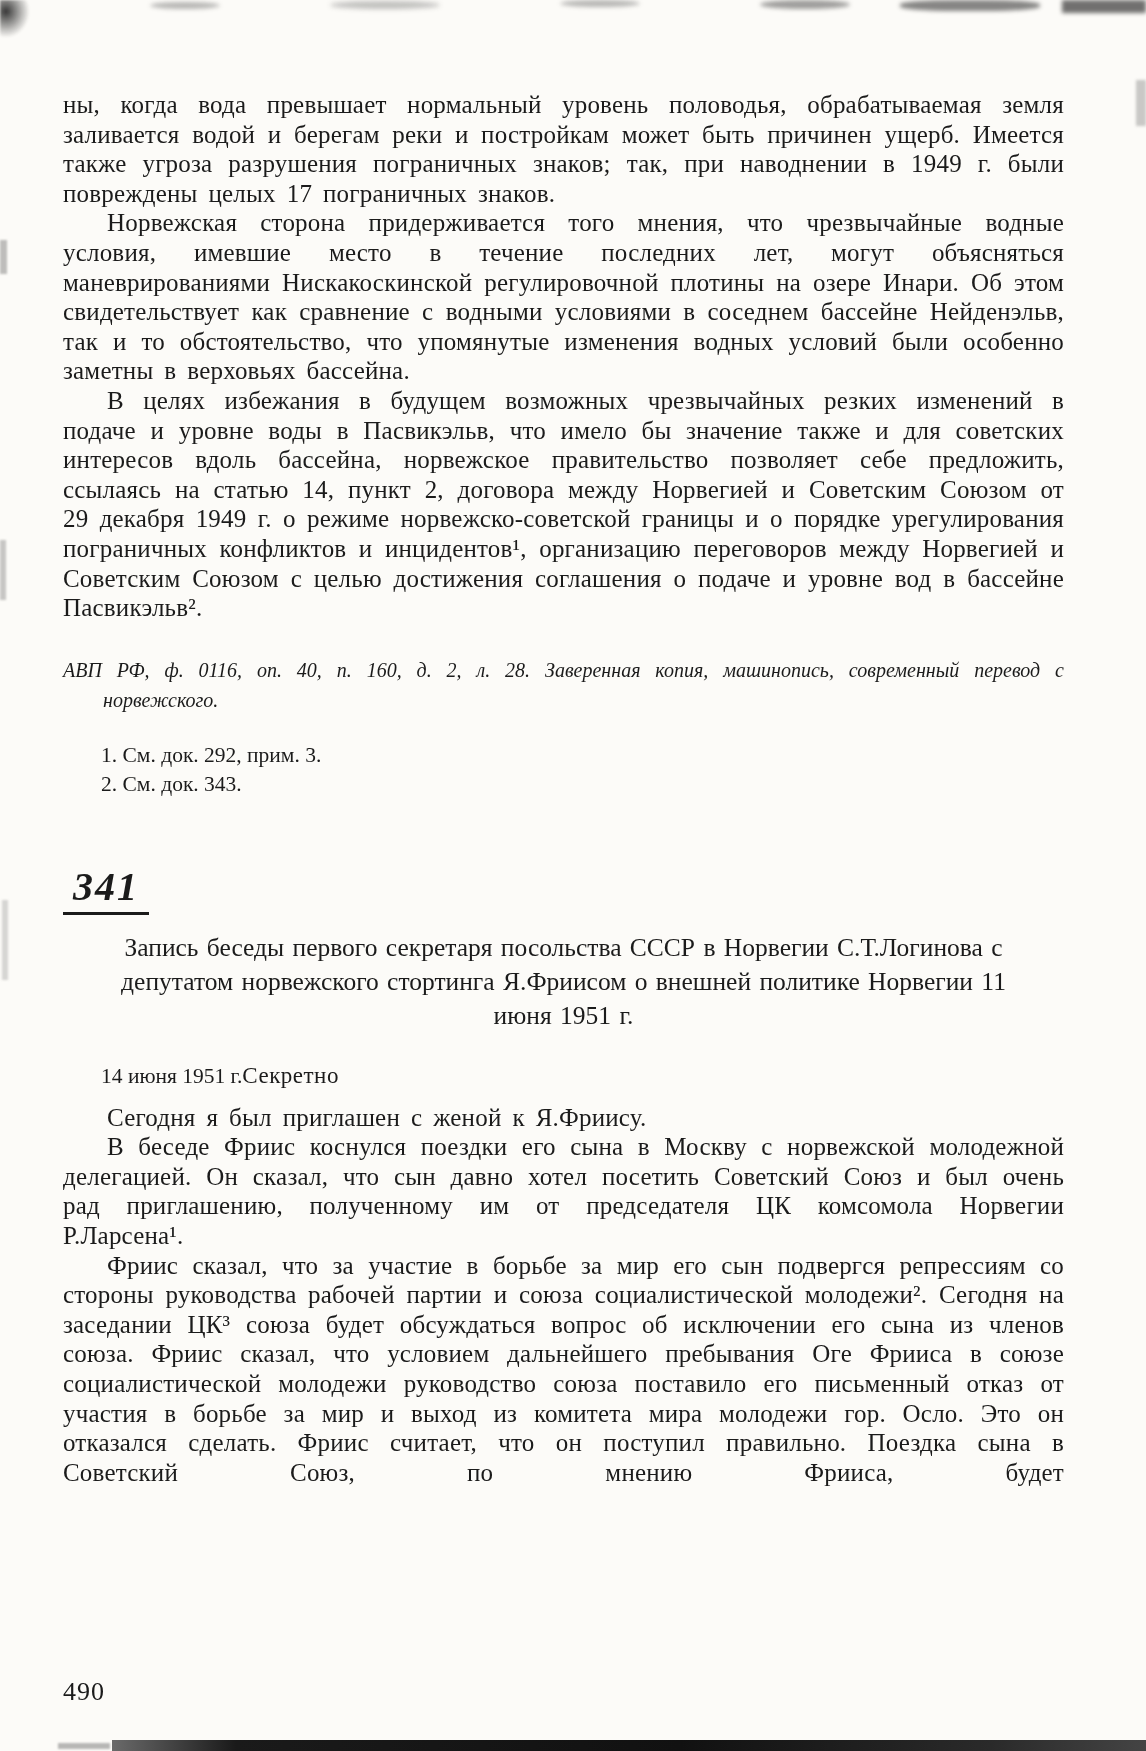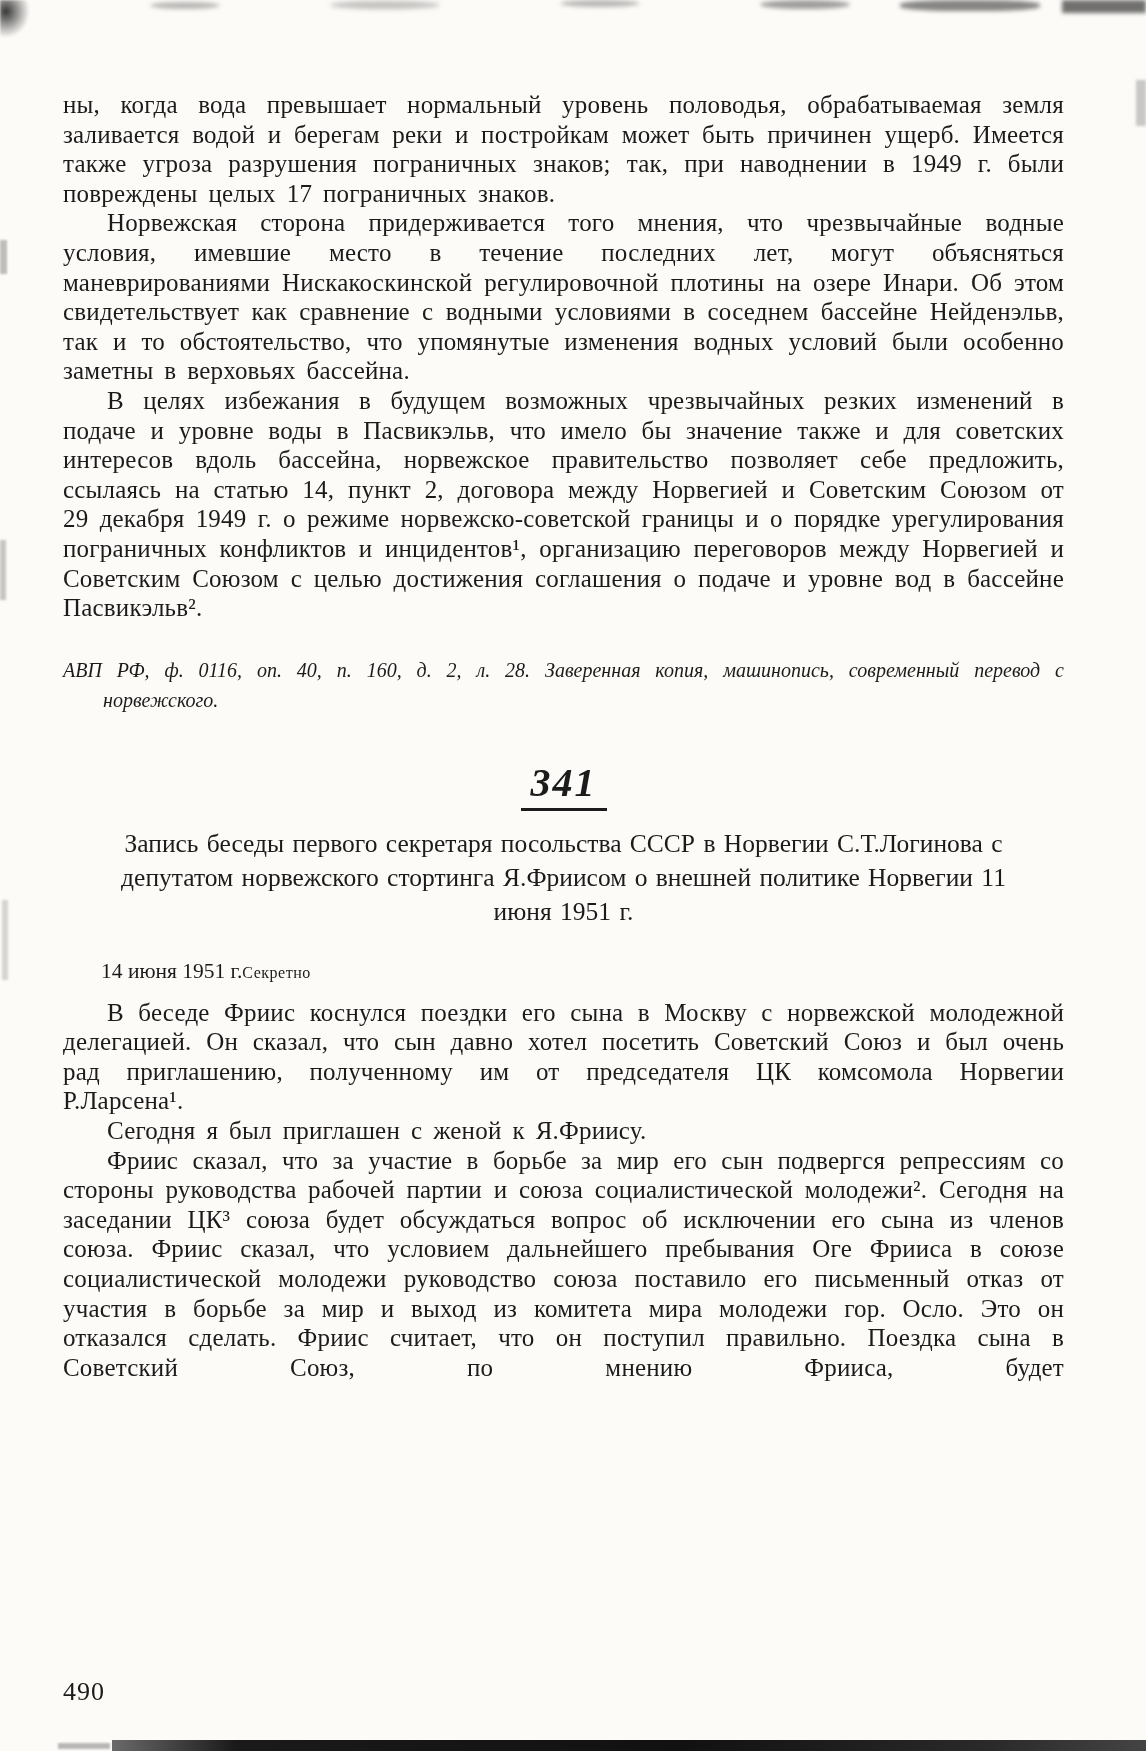--- a/index.html
+++ b/index.html
@@ -39,21 +39,21 @@
     text-indent:-40px;
     text-align:justify;
     word-spacing:3px;
   }
   .footnotes {
     margin-top:26px;
     padding-left:38px;
     font-size:21.5px;
     line-height:29px;
   }
-  .doc-number-row { margin-top:44px; text-align:center; }
+  .doc-number-row { margin-top:64px; text-align:left; }
   .doc-number {
     display:inline-block;
     font-size:40px;
     font-weight:bold;
     font-style:italic;
     letter-spacing:2px;
     padding:0 10px 2px 10px;
     border-bottom:3px solid var(--ink, #1b1b1b);
   }
   .doc-title {
@@ -66,21 +66,21 @@
     word-spacing:2px;
   }
   .dateline {
     margin-top:30px;
     display:flex;
     justify-content:flex-start;
     align-items:baseline;
     padding-left:38px;
   }
   .date { font-size:21.5px; }
-  .classification { font-size:16px; letter-spacing:0.5px; }
+  .classification { font-size:23px; letter-spacing:0.5px; }
   .doc-body { margin-top:14px; }
   .doc-body .body-par + .body-par { margin-top:0; }
   .page-number {
     position:absolute;
     left:63px;
     bottom:44px;
     font-size:26px;
     letter-spacing:1px;
     margin-top:20px;
   }
@@ -126,35 +126,39 @@
   <div class="artifact a-right-1"></div>
 
   <main class="content">
 
     <p class="body-par no-indent">ны, когда вода превышает нормальный уровень половодья, обрабатываемая земля заливается водой и берегам реки и постройкам может быть причинен ущерб. Имеется также угроза разрушения пограничных знаков; так, при наводнении в 1949 г. были повреждены целых 17 пограничных знаков.</p>
     <p class="body-par">Норвежская сторона придерживается того мнения, что чрезвычайные водные условия, имевшие место в течение последних лет, могут объясняться маневрированиями Нискакоскинской регулировочной плотины на озере Инари. Об этом свидетельствует как сравнение с водными условиями в соседнем бассейне Нейденэльв, так и то обстоятельство, что упомянутые изменения водных условий были особенно заметны в верховьях бассейна.</p>
     <p class="body-par">В целях избежания в будущем возможных чрезвычайных резких изменений в подаче и уровне воды в Пасвикэльв, что имело бы значение также и для советских интересов вдоль бассейна, норвежское правительство позволяет себе предложить, ссылаясь на статью 14, пункт 2, договора между Норвегией и Советским Союзом от 29 декабря 1949 г. о режиме норвежско-советской границы и о порядке урегулирования пограничных конфликтов и инцидентов¹, организацию переговоров между Норвегией и Советским Союзом с целью достижения соглашения о подаче и уровне вод в бассейне Пасвикэльв².</p>
 
     <p class="source-note">АВП РФ, ф. 0116, оп. 40, п. 160, д. 2, л. 28. Заверенная копия, машинопись, современный перевод с норвежского.</p>
 
+    <div class="footnotes">
+      <p>1. См. док. 292, прим. 3.</p>
+      <p>2. См. док. 343.</p>
+    </div>
 
     <div class="doc-number-row">
       <span class="doc-number">341</span>
     </div>
 
     <h2 class="doc-title">Запись беседы первого секретаря посольства СССР в Норвегии С.Т.Логинова с депутатом норвежского стортинга Я.Фриисом о внешней политике Норвегии 11 июня 1951 г.</h2>
 
     <div class="dateline">
       <span class="date">14 июня 1951 г.</span>
       <span class="classification">Секретно</span>
     </div>
 
     <div class="doc-body">
+      <p class="body-par">Сегодня я был приглашен с женой к Я.Фриису.</p>
       <p class="body-par">В беседе Фриис коснулся поездки его сына в Москву с норвежской молодежной делегацией. Он сказал, что сын давно хотел посетить Советский Союз и был очень рад приглашению, полученному им от председателя ЦК комсомола Норвегии Р.Ларсена¹.</p>
-      <p class="body-par">Сегодня я был приглашен с женой к Я.Фриису.</p>
       <p class="body-par fill-last">Фриис сказал, что за участие в борьбе за мир его сын подвергся репрессиям со стороны руководства рабочей партии и союза социалистической молодежи². Сегодня на заседании ЦК³ союза будет обсуждаться вопрос об исключении его сына из членов союза. Фриис сказал, что условием дальнейшего пребывания Оге Фрииса в союзе социалистической молодежи руководство союза поставило его письменный отказ от участия в борьбе за мир и выход из комитета мира молодежи гор. Осло. Это он отказался сделать. Фриис считает, что он поступил правильно. Поездка сына в Советский Союз, по мнению Фрииса, будет</p>
     </div>
 
   </main>
 
   <div class="page-number">490</div>
 
   <div class="artifact edge-bottom-lead"></div>
   <div class="artifact edge-bottom"></div>
 

